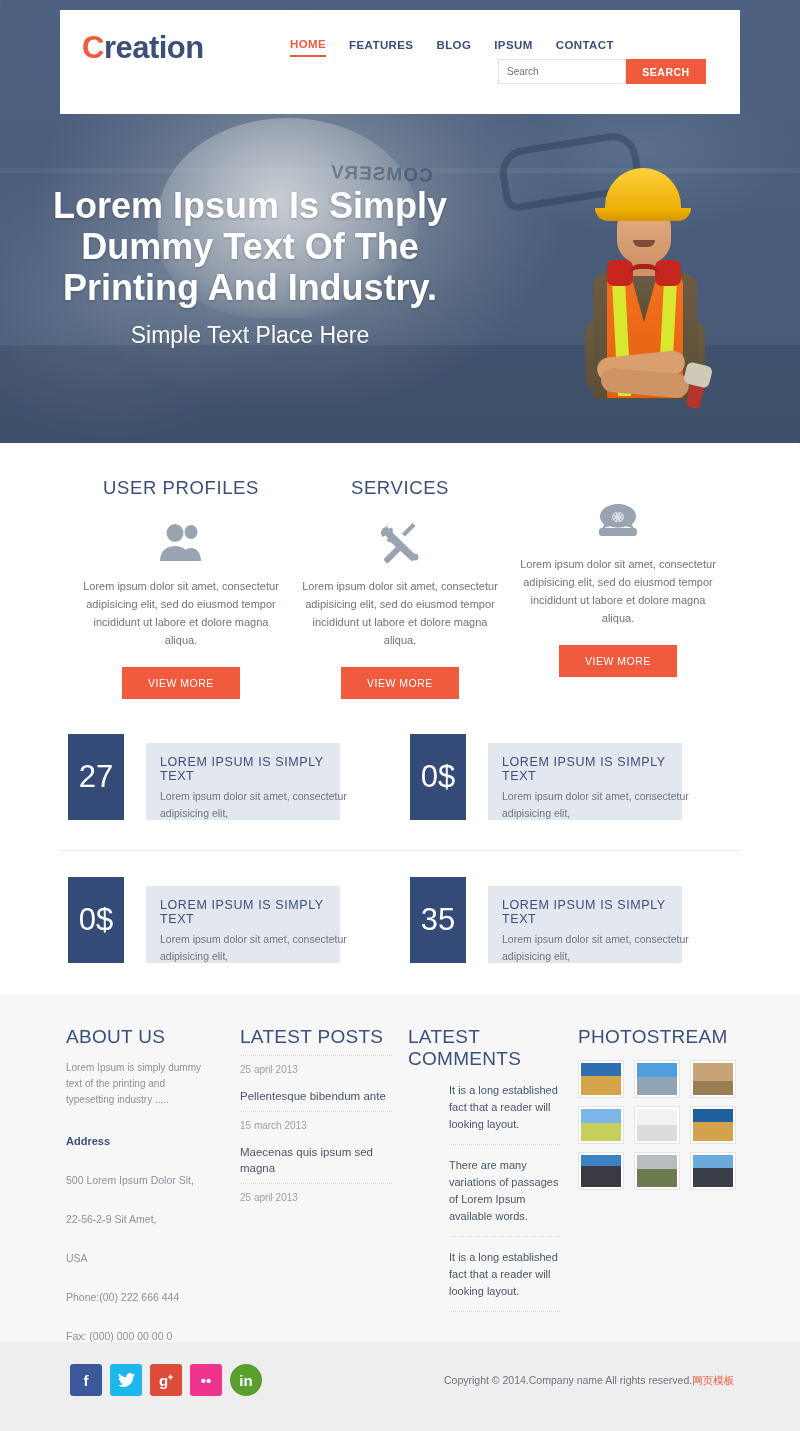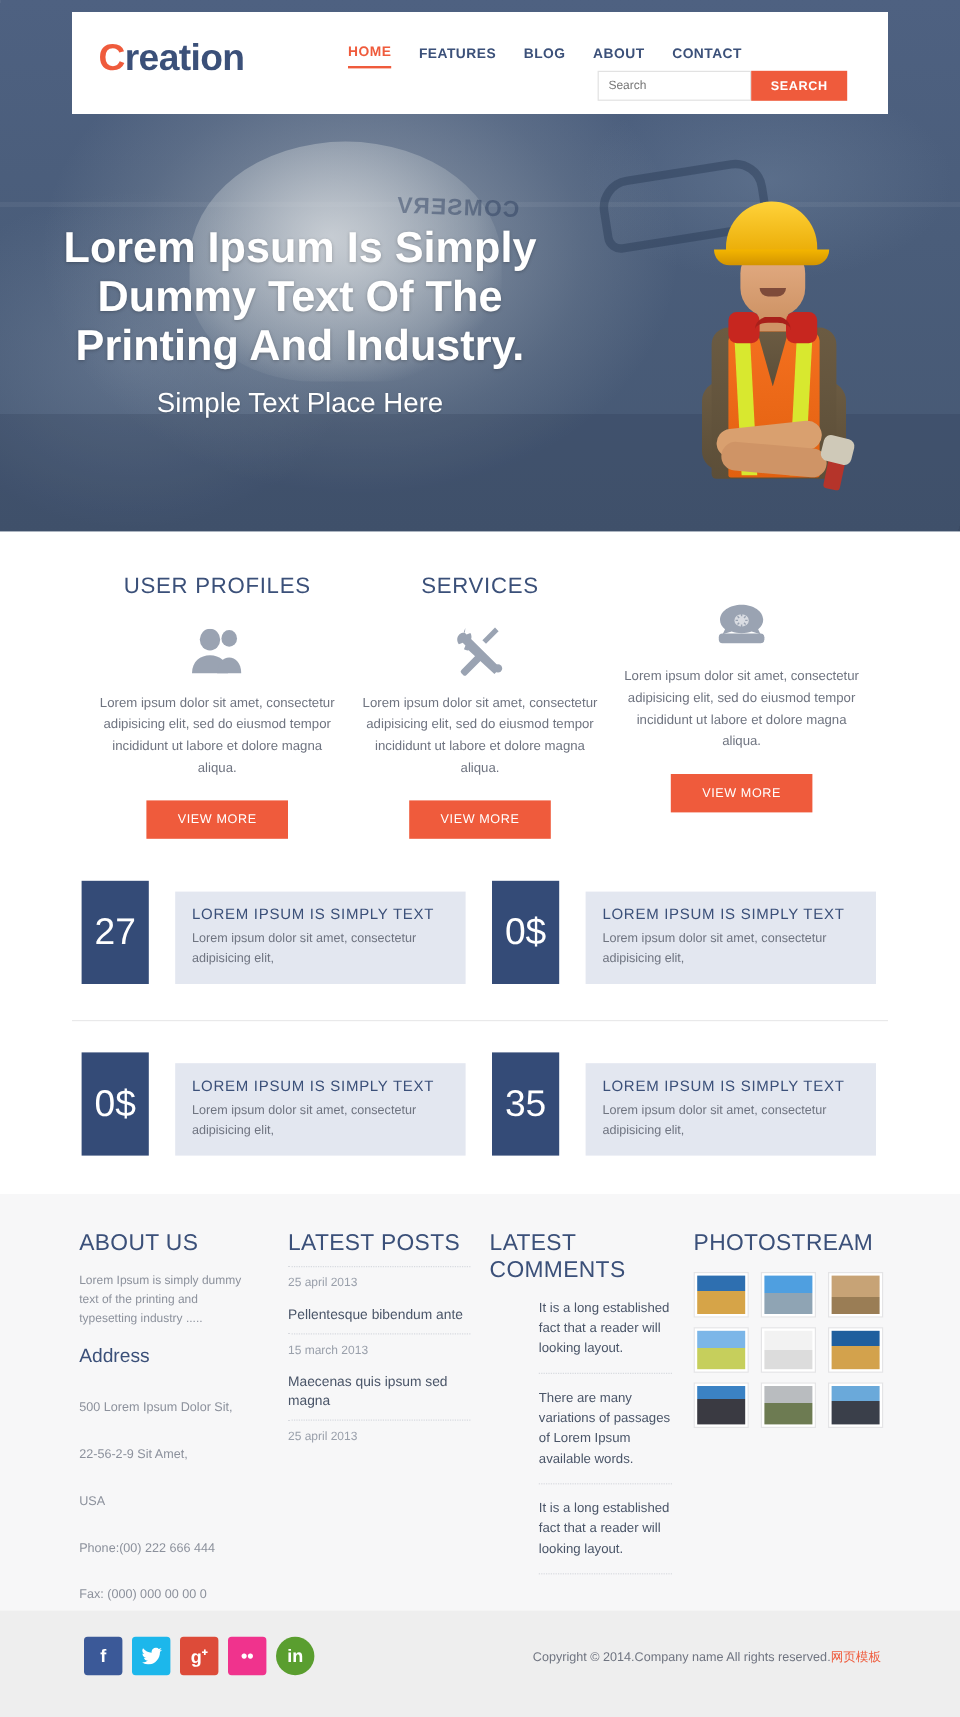--- a/index.html
+++ b/index.html
@@ -52,21 +52,21 @@
   }
   .hero-helmet-txt{
     position:absolute; left:330px; top:163px;
     font-size:19px; font-weight:bold; letter-spacing:1px;
     color:rgba(40,58,90,0.45);
     transform:scaleX(-1) rotate(-2deg);
     font-family:"Liberation Sans", sans-serif;
   }
 
   .navbar {
-    position:absolute; left:60px; top:10px; width:680px; height:85px;
+    position:absolute; left:60px; top:10px; width:680px; height:104px;
     background:#ffffff; z-index:6;
   }
   .logo {
     position:absolute; left:22px; top:20px;
     font-size:31px; font-weight:600; color:#3b5079;
     letter-spacing:-0.5px;
     font-family:"Liberation Sans", sans-serif;
   }
   .logo .c { color:#ef5b3c; }
   .nav-links {
@@ -164,32 +164,32 @@
 
   
   .stats { position:absolute; left:0; top:710px; width:800px; height:285px; background:#fff; }
   .statbox { position:absolute; width:320px; height:86px; }
   .statbox .num {
     position:absolute; left:0; top:0; width:56px; height:86px; background:#344b77;
     color:#fff; font-size:31px; display:flex; align-items:center; justify-content:center;
     font-weight:300;
   }
   .statbox .body {
-    position:absolute; left:78px; top:9px; width:242px; height:77px;
+    position:absolute; left:78px; top:9px; width:194px; height:77px;
     background:#e3e7f0; padding:12px 0 0 14px;
   }
   .statbox .sh { font-size:12.5px; color:#3b5079; letter-spacing:0.6px; }
   .statbox .sp { margin-top:5px; font-size:10.5px; line-height:17px; color:#6f7480; width:200px; }
 
   
   .footer { position:absolute; left:0; top:995px; width:800px; height:347px; background:#f7f7f8; }
   .fw-title { font-size:19px; color:#3b5079; font-weight:400; letter-spacing:0.3px; }
   .col-about { position:absolute; left:66px; top:31px; width:150px; }
   .about-p { margin-top:12px; font-size:10px; line-height:16px; color:#8c919c; }
-  .about-h { margin-top:14px; font-size:16px; color:#3b5079; font-weight:normal; }
+  .about-h { margin-top:27px; font-size:11px; color:#3b5079; font-weight:bold; }
   .about-l { margin-top:27px; font-size:10.5px; color:#8c919c; }
 
   .col-posts { position:absolute; left:240px; top:31px; width:152px; }
   .post-t { margin-top:13px; font-size:11.5px; color:#4a5568; line-height:16px; }
   .post-d { margin-top:7px; padding-top:8px; font-size:10px; color:#9aa0ab;
             border-top:1px dotted #d8dadf; }
 
   .col-comments { position:absolute; left:408px; top:31px; width:152px; }
   .cmt { font-size:11px; line-height:17px; color:#4a5568; padding-bottom:11px;
          margin-top:12px; border-bottom:1px dotted #d8dadf;margin-left:41px; }
@@ -259,21 +259,21 @@
       <div class="w-glove"></div>
     </div>
 
     <div class="navbar">
       <div class="logo"><span class="c">C</span><span>reation</span></div>
 
       <nav class="nav-links">
         <a href="#" class="active">HOME</a>
         <a href="#">FEATURES</a>
         <a href="#">BLOG</a>
-        <a href="#">ABOUT</a>
+        <a href="#">IPSUM</a>
         <a href="#">CONTACT</a>
       </nav>
 
       <div class="searchbar">
         <input type="text" placeholder="Search" style="">
         <button>SEARCH</button>
       </div>
     </div>
   </div>
 

